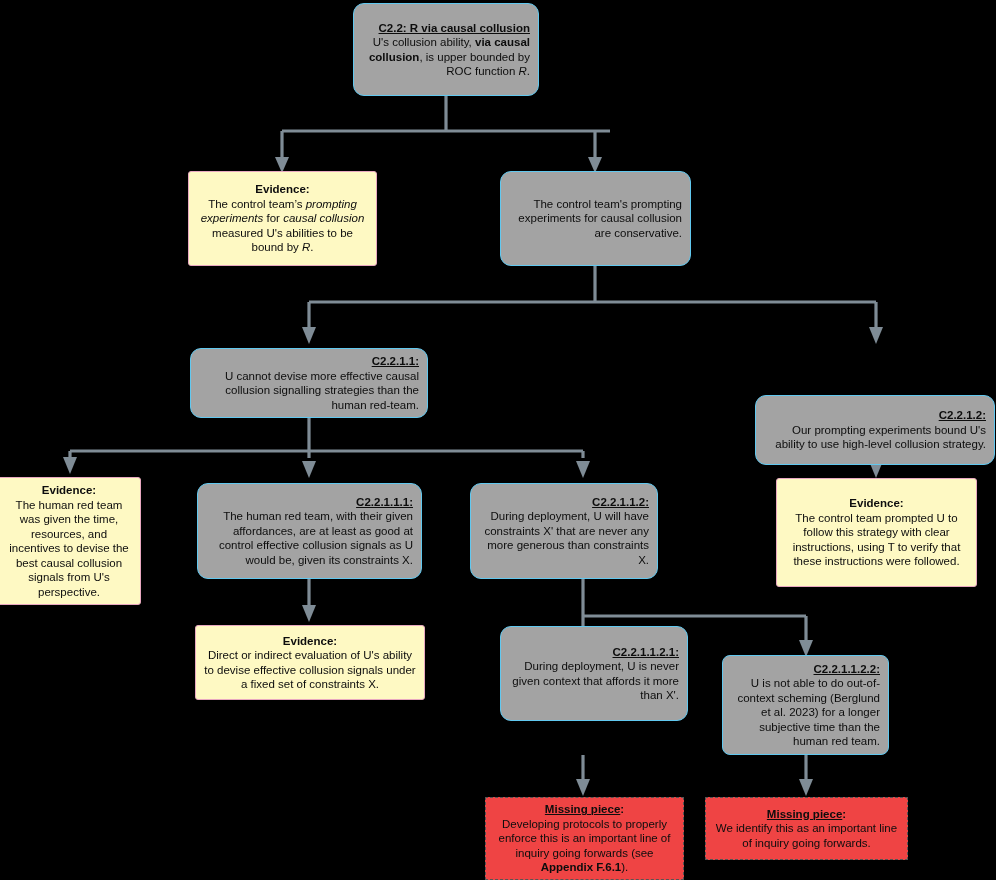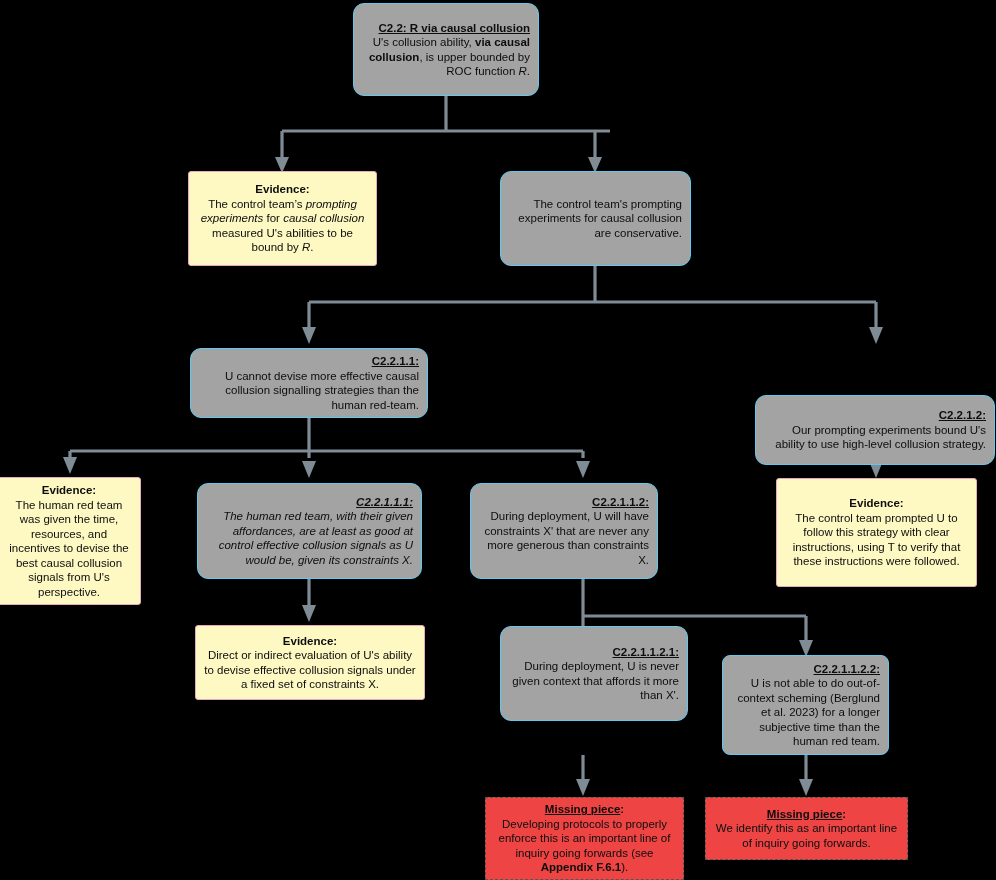--- a/index.html
+++ b/index.html
@@ -131,21 +131,21 @@
     </div>
   </div>
 
   <div class="node evidence" style="left:-3px; top:477px; width:144px; height:128px;">
     <div class="inner">
       <div class="hdr" style="text-decoration:none;">Evidence:</div>
       <div>The human red team was given the time, resources, and incentives to devise the best causal collusion signals from U's perspective.</div>
     </div>
   </div>
 
-  <div class="node claim" style="left:197px; top:483px; width:225px; height:96px;font-style:italic;">
+  <div class="node claim" style="left:197px; top:483px; width:225px; height:96px;">
     <div class="inner">
       <div class="hdr">C2.2.1.1.1:</div>
       <div>The human red team, with their given affordances, are at least as good at control effective collusion signals as U would be, given its constraints X.</div>
     </div>
   </div>
 
   <div class="node claim" style="left:470px; top:483px; width:188px; height:96px;">
     <div class="inner">
       <div class="hdr">C2.2.1.1.2:</div>
       <div>During deployment, U will have constraints X' that are never any more generous than constraints X.</div>

